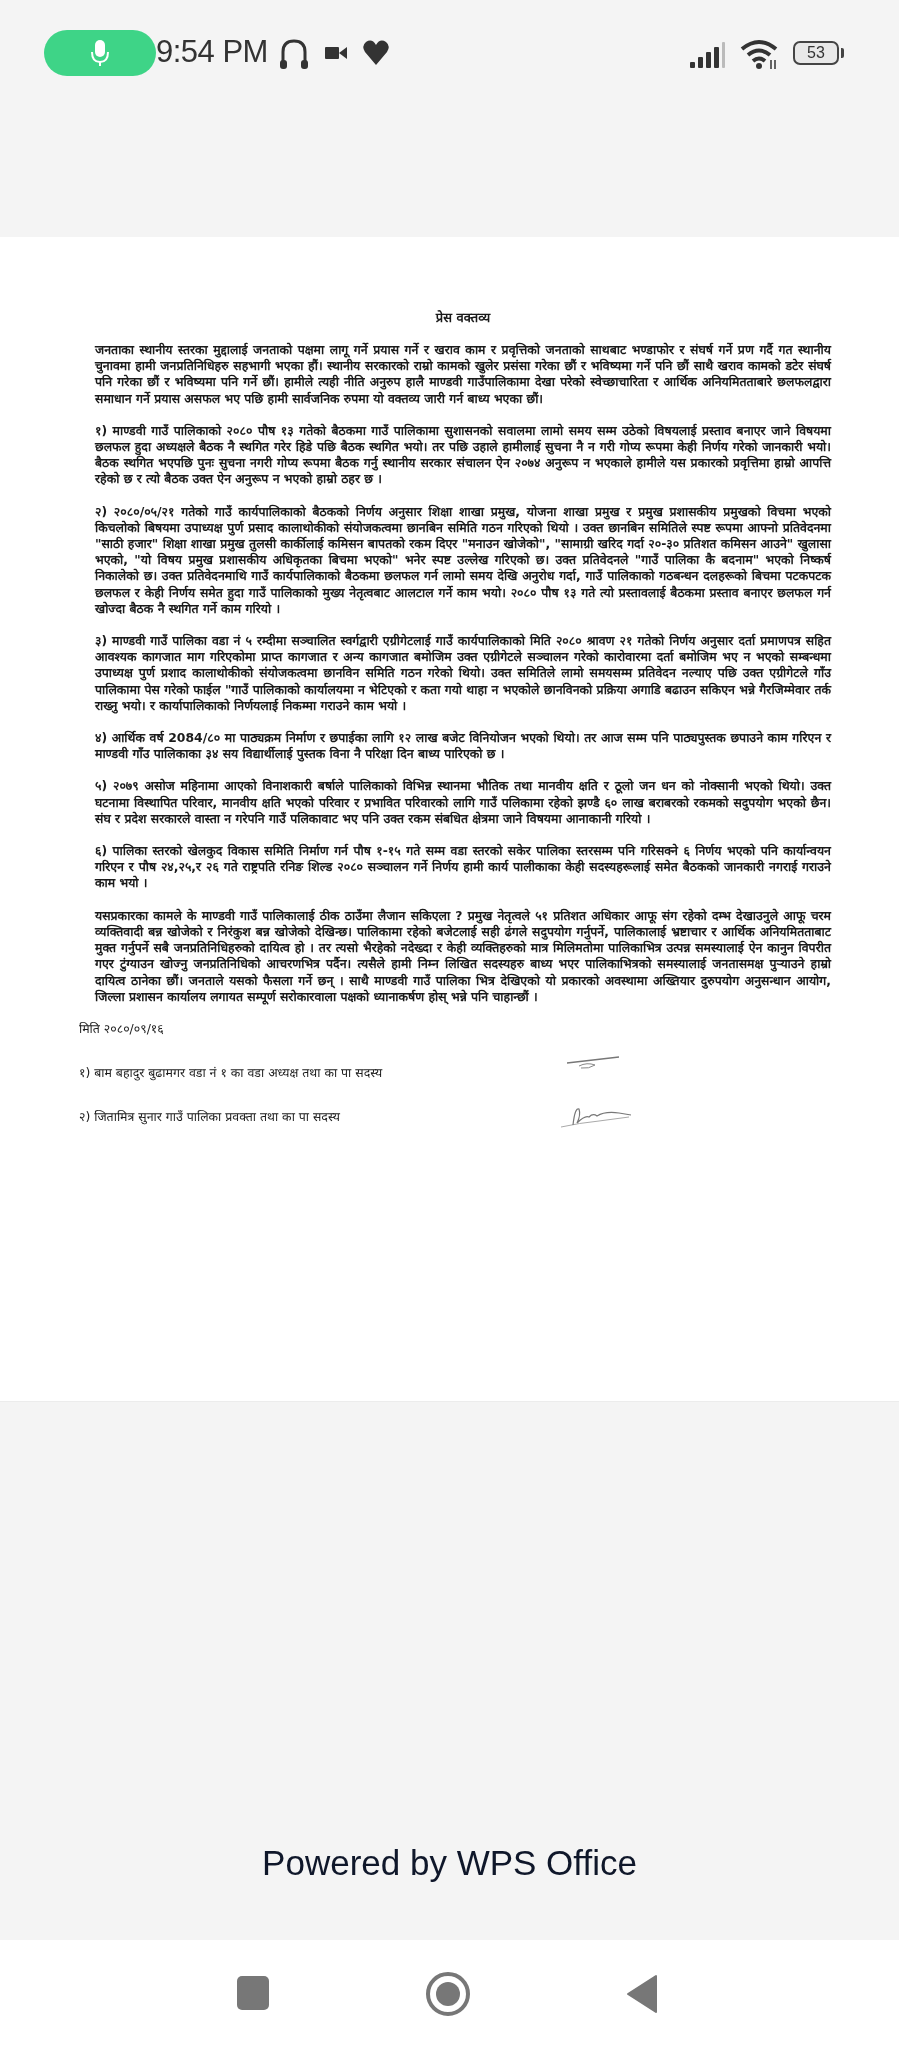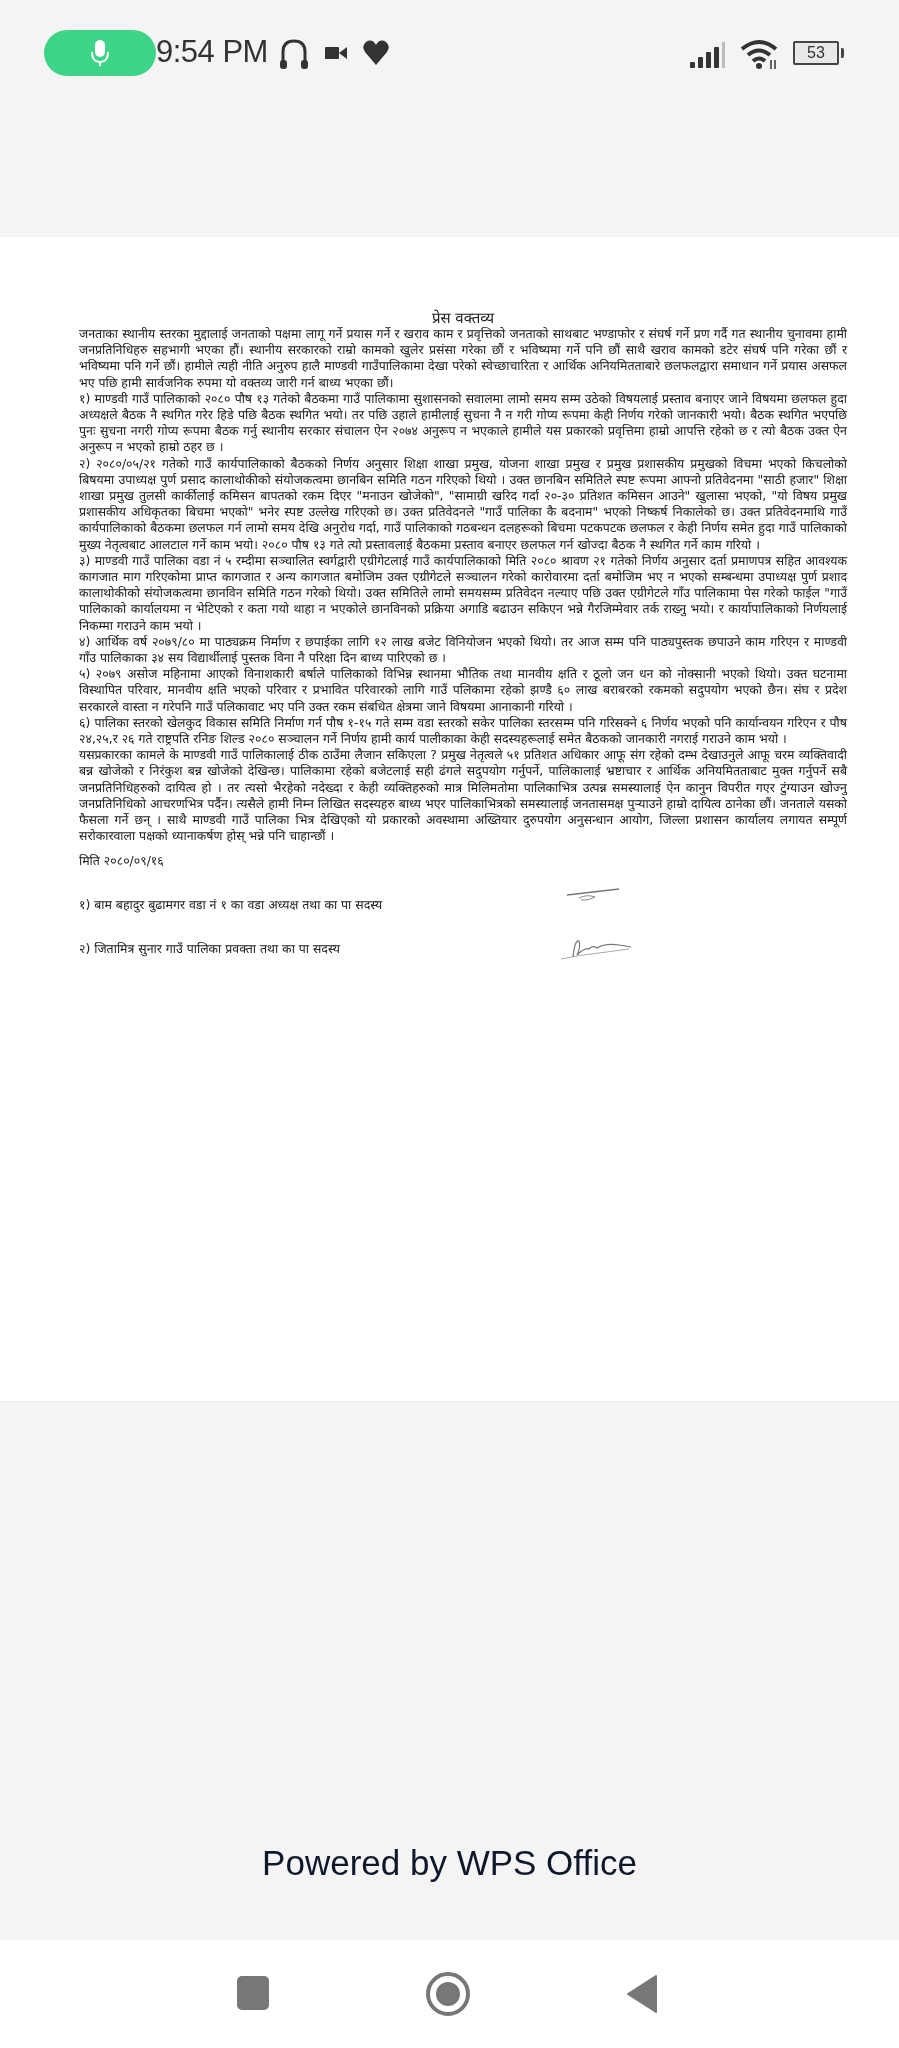--- a/index.html
+++ b/index.html
@@ -15,43 +15,43 @@
     background: #3ed487; border-radius: 23px;
     display: flex; align-items: center; justify-content: center;
   }
   .clock {
     position: absolute; left: 156px; top: 34px; font-size: 31px; color: #333;
     font-family: "Liberation Sans", sans-serif; letter-spacing: -0.5px;
   }
   .sb-icon { position: absolute; top: 38px; }
   .battery {
     position: absolute; left: 793px; top: 41px; width: 46px; height: 24px;
-    border: 2.5px solid #444; border-radius: 2px; box-sizing: border-box;
+    border: 2.5px solid #444; border-radius: 7px; box-sizing: border-box;
     font-size: 16px; color: #333; display: flex; align-items: center; justify-content: center;
     font-family: "Liberation Sans", sans-serif; background: #e8e8e8;
   }
   .battery-tip { position: absolute; left: 841px; top: 48px; width: 3px; height: 10px; background: #444; border-radius: 0 2px 2px 0; }
 
   
   .doc-page {
     position: absolute; left: 0; top: 237px; width: 899px; height: 1164px;
     background: #ffffff;
     border-bottom: 1px solid #ececec;
   }
   .doc-content {
     position: absolute; left: 79px; top: 73px; width: 768px;
     font-family: "DejaVu Sans", sans-serif;
     font-size: 12.4px; line-height: 16.2px; color: #1a1a1a;
     text-align: justify;
   }
   .doc-title {
-    text-align: center; font-weight: normal; font-size: 15px; line-height: 16px;
-    margin-bottom: 0px;
+    text-align: center; font-weight: bold; font-size: 13px; line-height: 16px;
+    margin-bottom: 7px;
   }
-  .para { margin: 0; }
+  .para { margin: 16px; font-weight: bold; }
   .date { margin-top: 8px; }
   .signatory { margin-top: 28px; position: relative; text-align: left; }
   .signature { position: absolute; left: 480px; top: -12px; }
 
   
   .powered {
     position: absolute; left: 0; top: 1843px; width: 899px; text-align: center;
     font-family: "Liberation Sans", sans-serif; font-size: 35px; color: #0f172a;
   }
   .nav-bar { position: absolute; left: 0; top: 1940px; width: 899px; height: 108px; background: #ffffff; }
@@ -99,21 +99,21 @@
   <div class="battery-tip"></div>
 </div>
 
 <div class="doc-page">
   <div class="doc-content">
     <div class="doc-title">प्रेस वक्तव्य</div>
     <p class="para">जनताका स्थानीय स्तरका मुद्दालाई जनताको पक्षमा लागू गर्ने प्रयास गर्ने र खराव काम र प्रवृत्तिको जनताको साथबाट भण्डाफोर र संघर्ष गर्ने प्रण गर्दै गत स्थानीय चुनावमा हामी जनप्रतिनिधिहरु सहभागी भएका हौं। स्थानीय सरकारको राम्रो कामको खुलेर प्रसंसा गरेका छौं र भविष्यमा गर्ने पनि छौं साथै खराव कामको डटेर संघर्ष पनि गरेका छौं र भविष्यमा पनि गर्ने छौं। हामीले त्यही नीति अनुरुप हालै माण्डवी गाउँपालिकामा देखा परेको स्वेच्छाचारिता र आर्थिक अनियमितताबारे छलफलद्वारा समाधान गर्ने प्रयास असफल भए पछि हामी सार्वजनिक रुपमा यो वक्तव्य जारी गर्न बाध्य भएका छौं।</p>
     <p class="para">१) माण्डवी गाउँ पालिकाको २०८० पौष १३ गतेको बैठकमा गाउँ पालिकामा सुशासनको सवालमा लामो समय सम्म उठेको विषयलाई प्रस्ताव बनाएर जाने विषयमा छलफल हुदा अध्यक्षले बैठक नै स्थगित गरेर हिडे पछि बैठक स्थगित भयो। तर पछि उहाले हामीलाई सुचना नै न गरी गोप्य रूपमा केही निर्णय गरेको जानकारी भयो। बैठक स्थगित भएपछि पुनः सुचना नगरी गोप्य रूपमा बैठक गर्नु स्थानीय सरकार संचालन ऐन २०७४ अनुरूप न भएकाले हामीले यस प्रकारको प्रवृत्तिमा हाम्रो आपत्ति रहेको छ र त्यो बैठक उक्त ऐन अनुरूप न भएको हाम्रो ठहर छ ।</p>
     <p class="para">२) २०८०/०५/२१ गतेको गाउँ कार्यपालिकाको बैठकको निर्णय अनुसार शिक्षा शाखा प्रमुख, योजना शाखा प्रमुख र प्रमुख प्रशासकीय प्रमुखको विचमा भएको किचलोको बिषयमा उपाध्यक्ष पुर्ण प्रसाद कालाथोकीको संयोजकत्वमा छानबिन समिति गठन गरिएको थियो । उक्त छानबिन समितिले स्पष्ट रूपमा आफ्नो प्रतिवेदनमा "साठी हजार" शिक्षा शाखा प्रमुख तुलसी कार्कीलाई कमिसन बापतको रकम दिएर "मनाउन खोजेको", "सामाग्री खरिद गर्दा २०-३० प्रतिशत कमिसन आउने" खुलासा भएको, "यो विषय प्रमुख प्रशासकीय अधिकृतका बिचमा भएको" भनेर स्पष्ट उल्लेख गरिएको छ। उक्त प्रतिवेदनले "गाउँ पालिका कै बदनाम" भएको निष्कर्ष निकालेको छ। उक्त प्रतिवेदनमाथि गाउँ कार्यपालिकाको बैठकमा छलफल गर्न लामो समय देखि अनुरोध गर्दा, गाउँ पालिकाको गठबन्धन दलहरूको बिचमा पटकपटक छलफल र केही निर्णय समेत हुदा गाउँ पालिकाको मुख्य नेतृत्वबाट आलटाल गर्ने काम भयो। २०८० पौष १३ गते त्यो प्रस्तावलाई बैठकमा प्रस्ताव बनाएर छलफल गर्न खोज्दा बैठक नै स्थगित गर्ने काम गरियो ।</p>
     <p class="para">३) माण्डवी गाउँ पालिका वडा नं ५ रम्दीमा सञ्चालित स्वर्गद्वारी एग्रीगेटलाई गाउँ कार्यपालिकाको मिति २०८० श्रावण २१ गतेको निर्णय अनुसार दर्ता प्रमाणपत्र सहित आवश्यक कागजात माग गरिएकोमा प्राप्त कागजात र अन्य कागजात बमोजिम उक्त एग्रीगेटले सञ्चालन गरेको कारोवारमा दर्ता बमोजिम भए न भएको सम्बन्धमा उपाध्यक्ष पुर्ण प्रशाद कालाथोकीको संयोजकत्वमा छानविन समिति गठन गरेको थियो। उक्त समितिले लामो समयसम्म प्रतिवेदन नल्याए पछि उक्त एग्रीगेटले गाँउ पालिकामा पेस गरेको फाईल "गाउँ पालिकाको कार्यालयमा न भेटिएको र कता गयो थाहा न भएकोले छानविनको प्रक्रिया अगाडि बढाउन सकिएन भन्ने गैरजिम्मेवार तर्क राख्नु भयो। र कार्यापालिकाको निर्णयलाई निकम्मा गराउने काम भयो ।</p>
-    <p class="para">४) आर्थिक वर्ष २०७९/८० मा पाठ्यक्रम निर्माण र छपाईका लागि १२ लाख बजेट विनियोजन भएको थियो। तर आज सम्म पनि पाठ्यपुस्तक छपाउने काम गरिएन र माण्डवी गाँउ पालिकाका ३४ सय विद्यार्थीलाई पुस्तक विना नै परिक्षा दिन बाध्य पारिएको छ ।</p>
+    <p class="para">४) आर्थिक वर्ष 2084/८० मा पाठ्यक्रम निर्माण र छपाईका लागि १२ लाख बजेट विनियोजन भएको थियो। तर आज सम्म पनि पाठ्यपुस्तक छपाउने काम गरिएन र माण्डवी गाँउ पालिकाका ३४ सय विद्यार्थीलाई पुस्तक विना नै परिक्षा दिन बाध्य पारिएको छ ।</p>
     <p class="para">५) २०७९ असोज महिनामा आएको विनाशकारी बर्षाले पालिकाको विभिन्न स्थानमा भौतिक तथा मानवीय क्षति र ठूलो जन धन को नोक्सानी भएको थियो। उक्त घटनामा विस्थापित परिवार, मानवीय क्षति भएको परिवार र प्रभावित परिवारको लागि गाउँ पलिकामा रहेको झण्डै ६० लाख बराबरको रकमको सदुपयोग भएको छैन। संघ र प्रदेश सरकारले वास्ता न गरेपनि गाउँ पलिकावाट भए पनि उक्त रकम संबधित क्षेत्रमा जाने विषयमा आनाकानी गरियो ।</p>
     <p class="para">६) पालिका स्तरको खेलकुद विकास समिति निर्माण गर्न पौष १-१५ गते सम्म वडा स्तरको सकेर पालिका स्तरसम्म पनि गरिसक्ने ६ निर्णय भएको पनि कार्यान्वयन गरिएन र पौष २४,२५,र २६ गते राष्ट्रपति रनिङ शिल्ड २०८० सञ्चालन गर्ने निर्णय हामी कार्य पालीकाका केही सदस्यहरूलाई समेत बैठकको जानकारी नगराई गराउने काम भयो ।</p>
     <p class="para">यसप्रकारका कामले के माण्डवी गाउँ पालिकालाई ठीक ठाउँमा लैजान सकिएला ? प्रमुख नेतृत्वले ५१ प्रतिशत अधिकार आफू संग रहेको दम्भ देखाउनुले आफू चरम व्यक्तिवादी बन्न खोजेको र निरंकुश बन्न खोजेको देखिन्छ। पालिकामा रहेको बजेटलाई सही ढंगले सदुपयोग गर्नुपर्ने, पालिकालाई भ्रष्टाचार र आर्थिक अनियमितताबाट मुक्त गर्नुपर्ने सबै जनप्रतिनिधिहरुको दायित्व हो । तर त्यसो भैरहेको नदेख्दा र केही व्यक्तिहरुको मात्र मिलिमतोमा पालिकाभित्र उत्पन्न समस्यालाई ऐन कानुन विपरीत गएर टुंग्याउन खोज्नु जनप्रतिनिधिको आचरणभित्र पर्दैन। त्यसैले हामी निम्न लिखित सदस्यहरु बाध्य भएर पालिकाभित्रको समस्यालाई जनतासमक्ष पुर्‍याउने हाम्रो दायित्व ठानेका छौं। जनताले यसको फैसला गर्ने छन् । साथै माण्डवी गाउँ पालिका भित्र देखिएको यो प्रकारको अवस्थामा अख्तियार दुरुपयोग अनुसन्धान आयोग, जिल्ला प्रशासन कार्यालय लगायत सम्पूर्ण सरोकारवाला पक्षको ध्यानाकर्षण होस् भन्ने पनि चाहान्छौं ।</p>
     <div class="date">मिति २०८०/०९/१६</div>
     <div class="signatory">
       <span>१) बाम बहादुर बुढामगर वडा नं १ का वडा अध्यक्ष तथा का पा सदस्य</span>
       <svg class="signature" width="70" height="24" viewBox="0 0 70 24">
         <path d="M8 10 L60 4" stroke="#777" stroke-width="1.3" fill="none"></path>
         <path d="M20 13 Q28 9 36 12 Q30 16 22 15" stroke="#888" stroke-width="1" fill="none"></path>
       </svg>

